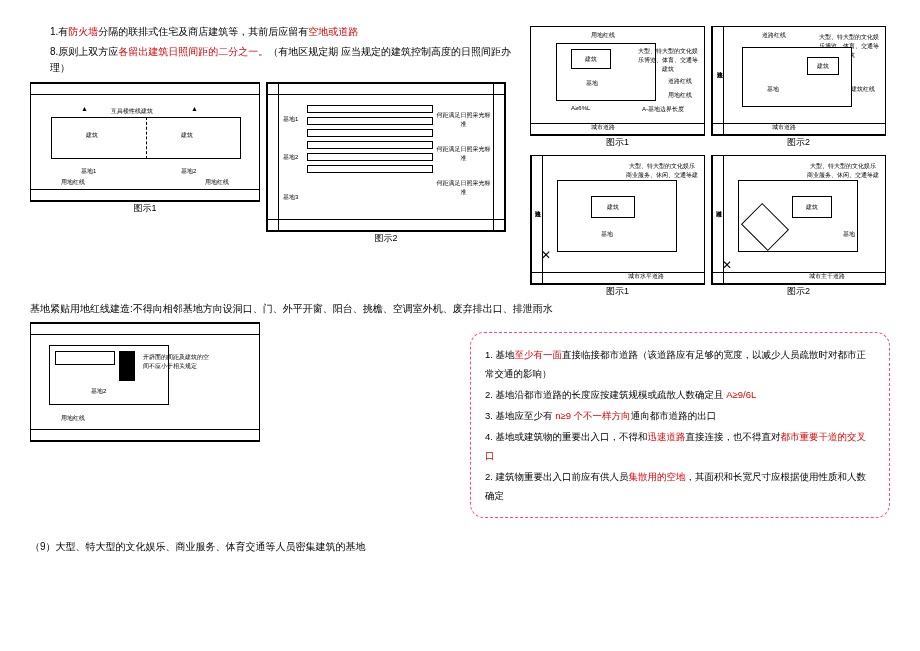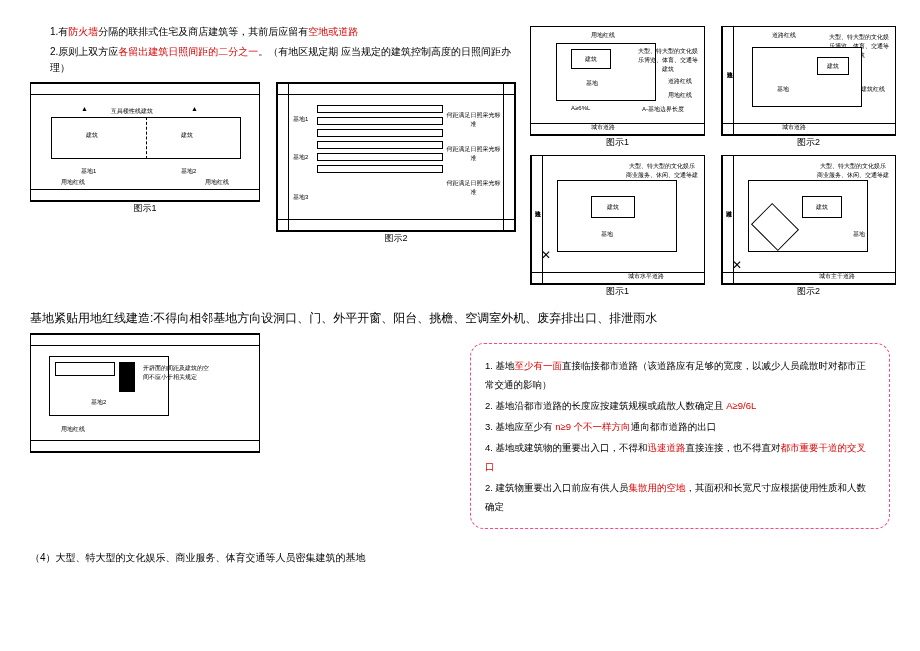--- a/index.html
+++ b/index.html
@@ -13,21 +13,21 @@
     padding: 20px 30px;
     position: relative;
     overflow: hidden;
   }
   .section-heading { font-size: 10px; margin-bottom: 8px; }
   .rule-line { font-size: 10px; margin: 4px 0 4px 20px; line-height: 1.6; }
   .red { color: #d00; }
   .top-block { display: flex; gap: 10px; }
   .left-col { flex: 0 0 490px; }
   .right-col { flex: 1; }
-  .dia-row { display: flex; gap: 16px; margin-top: 6px; }
+  .dia-row { display: flex; gap: 6px; margin-top: 6px; }
   .dia {
     border: 1px solid #000;
     background: #fff;
     position: relative;
     font-size: 6px;
   }
   .dia-wrap { text-align: center; }
   
   .d1 { width: 230px; height: 120px; }
   .d2 { width: 240px; height: 150px; }
@@ -39,21 +39,21 @@
 
   .inner-rect {
     position: absolute; border: 1px solid #000; background: #fff;
     font-size: 6px; display: flex; align-items: center; justify-content: center;
   }
   .lbl { position: absolute; font-size: 6px; white-space: nowrap; }
   .arrow { position: absolute; font-size: 7px; }
   .road-h { position: absolute; left:0; right:0; height: 12px; border-top:1px solid #000; border-bottom:1px solid #000; }
   .road-v { position: absolute; top:0; bottom:0; width: 12px; border-left:1px solid #000; border-right:1px solid #000; }
 
-  .mid-text { font-size: 12px; margin: 12px 0 6px 0; }
+  .mid-text { font-size: 10px; margin: 4px 0 6px 0; }
 
   .lower-block { display: flex; gap: 10px; margin-top: 4px; }
   .lower-left { flex: 0 0 430px; }
   .lower-right { flex: 1; }
 
   .callout {
     border: 1.5px dashed #f48; border-radius: 14px;
     padding: 10px 14px; font-size: 9.5px; line-height: 2;
     margin-top: 10px;
   }
@@ -65,21 +65,21 @@
 </style>
 </head>
 <body>
 
 <div class="top-block">
   <div class="left-col">
     <div class="rule-line">
       <span>1.有</span><span class="red">防火墙</span><span>分隔的联排式住宅及商店建筑等，其前后应留有</span><span class="red">空地或道路</span>
     </div>
     <div class="rule-line">
-      <span>2.原则上双方应</span><span class="red">各留出建筑日照间距的二分之一</span><span>。（有地区规定期 应当规定的建筑控制高度的日照间距办理）</span>
+      <span>8.原则上双方应</span><span class="red">各留出建筑日照间距的二分之一</span><span>。（有地区规定期 应当规定的建筑控制高度的日照间距办理）</span>
     </div>
 
     <div class="dia-row">
       <div class="dia-wrap">
         <div class="dia d1">
           <div class="road-h" style="top:0"></div>
           <div class="road-h" style="bottom:0"></div>
           <div class="lbl" style="top:24px; left:80px;">互具楼性线建筑</div>
           <span class="arrow" style="top:22px; left:50px;">▲</span>
           <span class="arrow" style="top:22px; left:160px;">▲</span>
@@ -212,13 +212,13 @@
     <div class="callout">
       <div class="item"><span>1.  基地</span><span class="red">至少有一面</span><span>直接临接都市道路（该道路应有足够的宽度，以减少人员疏散时对都市正常交通的影响）</span></div>
       <div class="item"><span>2.  基地沿都市道路的长度应按建筑规模或疏散人数确定且 </span><span class="red">A≥9/6L</span></div>
       <div class="item"><span>3.  基地应至少有 </span><span class="red">n≥9 个不一样方向</span><span>通向都市道路的出口</span></div>
       <div class="item"><span>4.  基地或建筑物的重要出入口，不得和</span><span class="red">迅速道路</span><span>直接连接，也不得直对</span><span class="red">都市重要干道的交叉口</span></div>
       <div class="item"><span>2.  建筑物重要出入口前应有供人员</span><span class="red">集散用的空地</span><span>，其面积和长宽尺寸应根据使用性质和人数确定</span></div>
     </div>
   </div>
 </div>
 
-<div class="bottom-heading">（4）大型、特大型的文化娱乐、商业服务、体育交通等人员密集建筑的基地</div>
+<div class="bottom-heading">（9）大型、特大型的文化娱乐、商业服务、体育交通等人员密集建筑的基地</div>
 
 </body></html>

